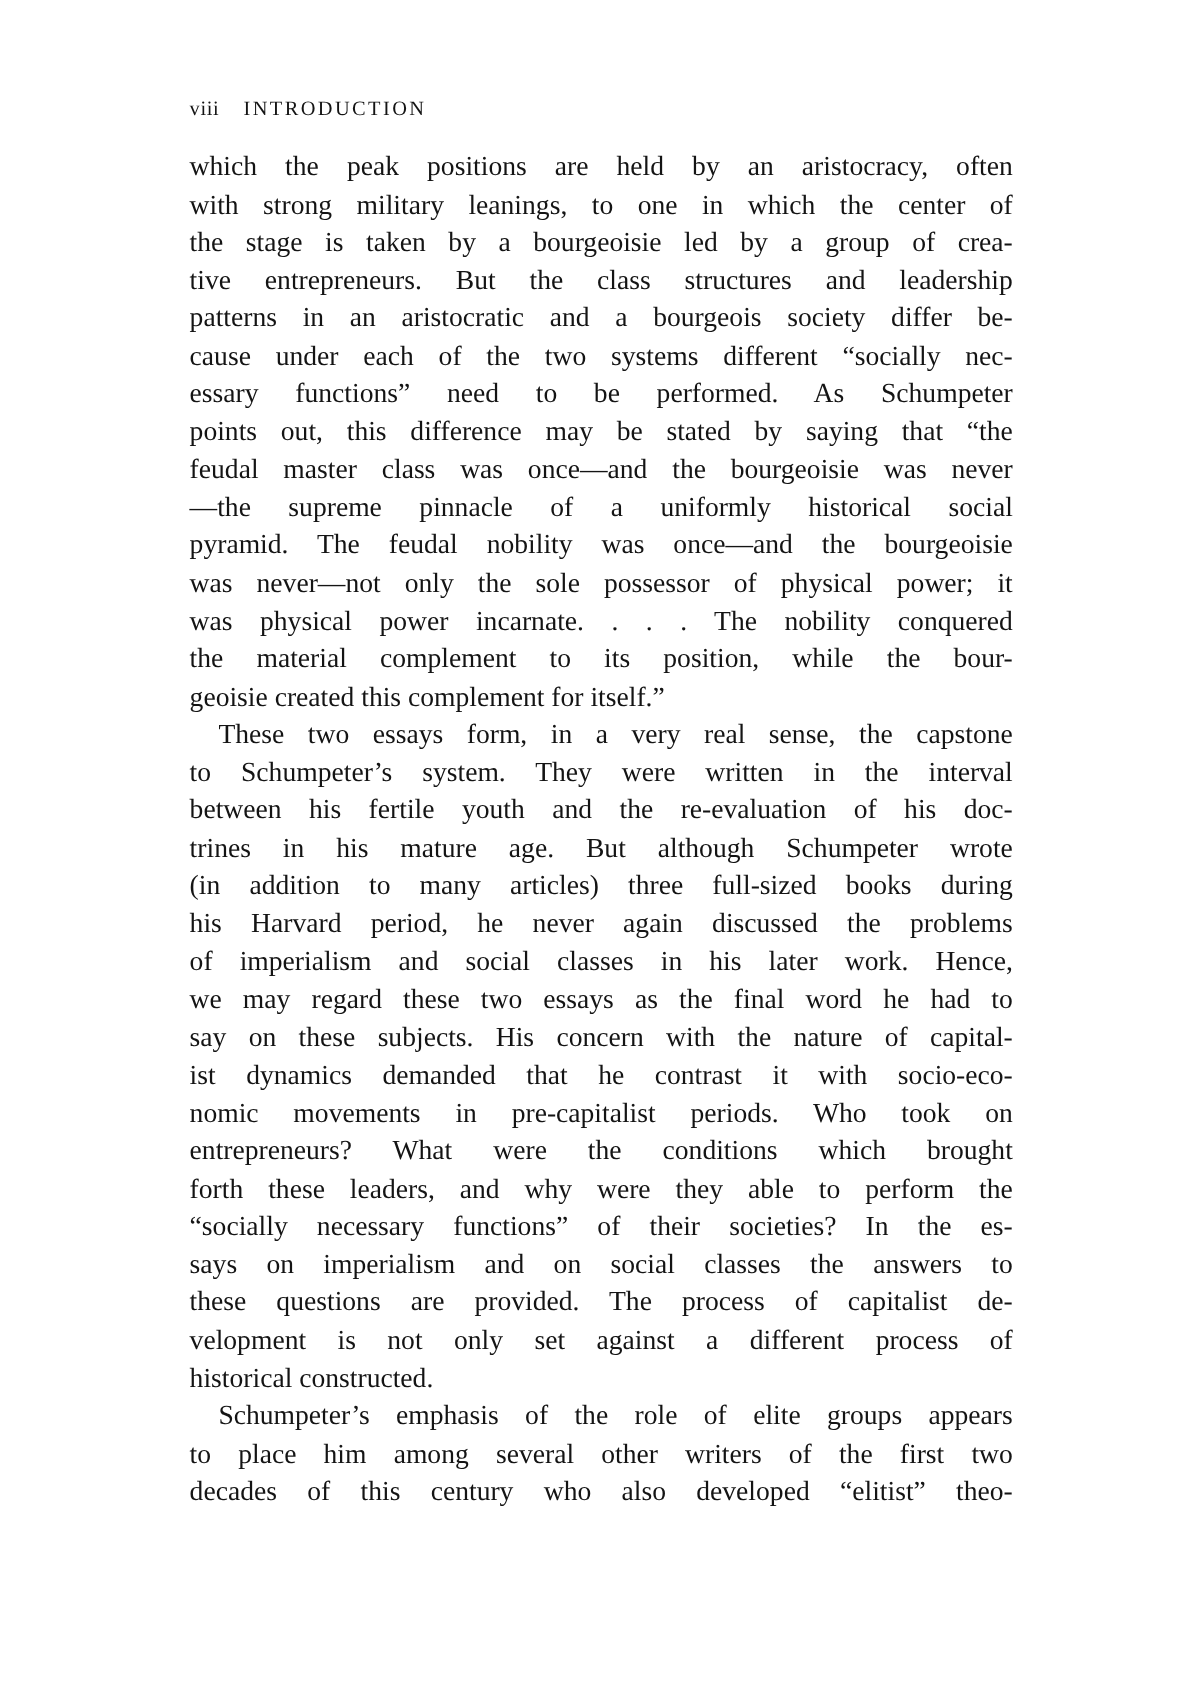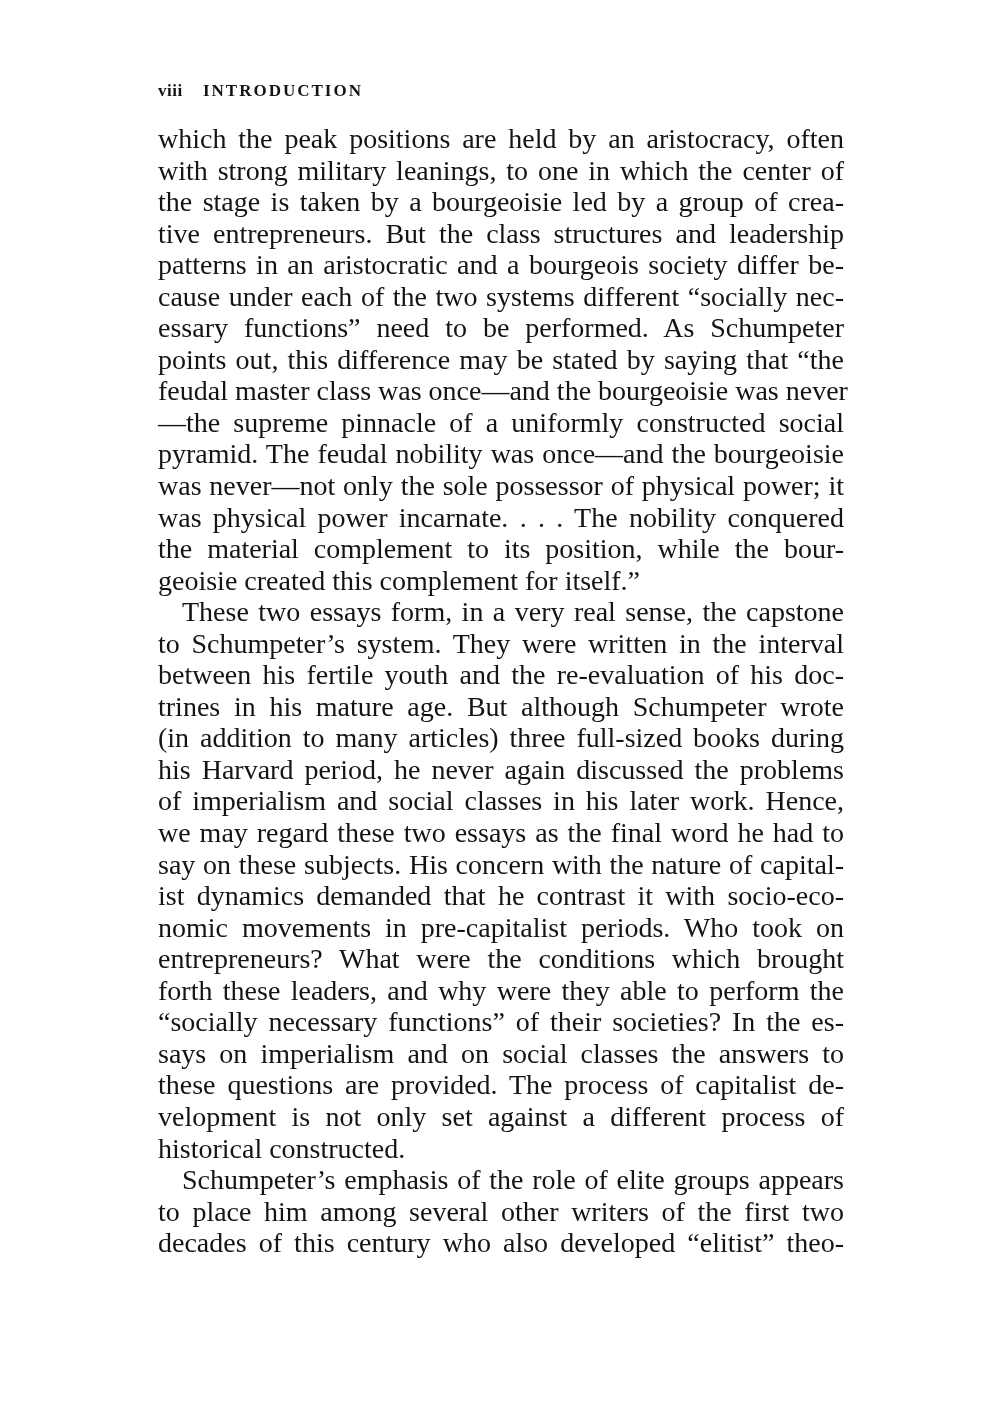--- a/index.html
+++ b/index.html
@@ -18,34 +18,34 @@
     .page {
       position: absolute;
       left: 158px;
       top: 76px;
       width: 686px;
     }
     .running-head {
       height: 30px;
       font-size: 17px;
       line-height: 30px;
-      font-weight: bold;
+      font-weight: normal;
       letter-spacing: 2px;
       white-space: nowrap;
     }
     .running-head .folio {
       letter-spacing: 0.5px;
       margin-right: 14px;
     }
     .text-block {
       margin-top: 17px;
     }
     .line {
       display: block;
-      font-size: 28px;
+      font-size: 23px;
       line-height: 31.55px;
       height: 31.55px;
       white-space: nowrap;
       text-align: justify;
       text-align-last: justify;
       overflow: visible;
     }
     .line.last {
       text-align-last: left;
     }
@@ -67,21 +67,21 @@
     <div>
       <span class="line">which the peak positions are held by an aristocracy, often</span>
       <span class="line">with strong military leanings, to one in which the center of</span>
       <span class="line">the stage is taken by a bourgeoisie led by a group of crea-</span>
       <span class="line">tive entrepreneurs. But the class structures and leadership</span>
       <span class="line">patterns in an aristocratic and a bourgeois society differ be-</span>
       <span class="line">cause under each of the two systems different “socially nec-</span>
       <span class="line">essary functions” need to be performed. As Schumpeter</span>
       <span class="line">points out, this difference may be stated by saying that “the</span>
       <span class="line">feudal master class was once—and the bourgeoisie was never</span>
-      <span class="line">—the supreme pinnacle of a uniformly constructed social</span>
+      <span class="line">—the supreme pinnacle of a uniformly historical social</span>
       <span class="line">pyramid. The feudal nobility was once—and the bourgeoisie</span>
       <span class="line">was never—not only the sole possessor of physical power; it</span>
       <span class="line">was physical power incarnate. . . . The nobility conquered</span>
       <span class="line">the material complement to its position, while the bour-</span>
       <span class="line last">geoisie created this complement for itself.”</span>
     </div>
 
     <div>
       <span class="line indent">These two essays form, in a very real sense, the capstone</span>
       <span class="line">to Schumpeter’s system. They were written in the interval</span>

